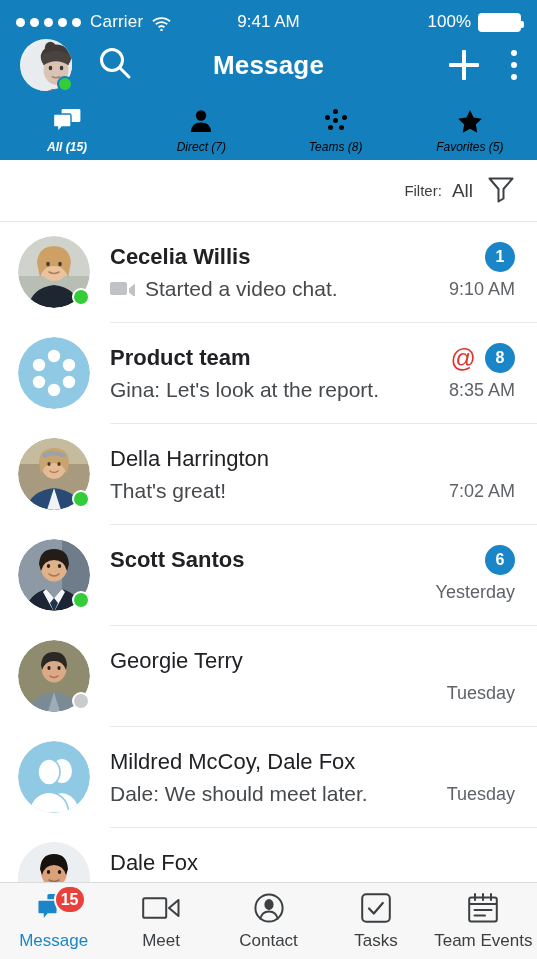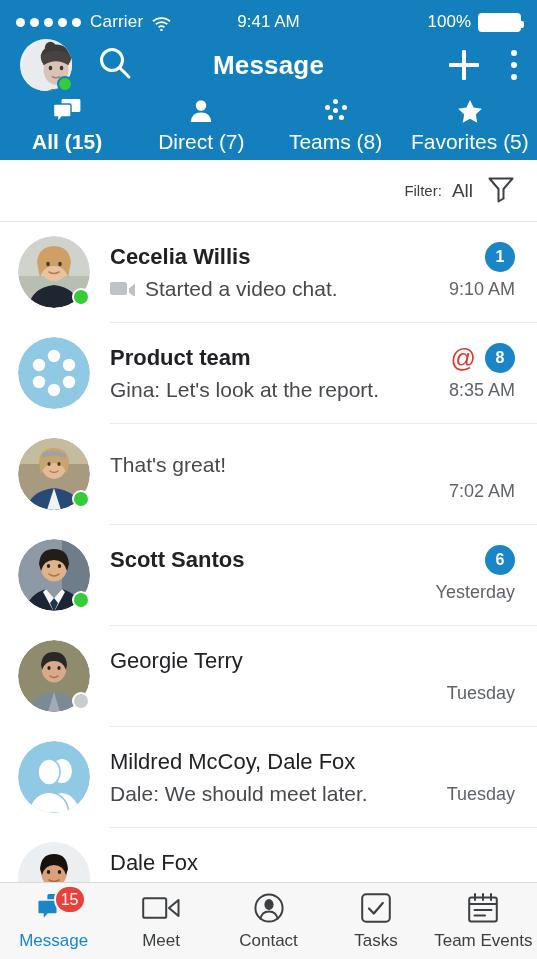--- a/index.html
+++ b/index.html
@@ -74,25 +74,25 @@
   .kebab { width: 6px; display: flex; flex-direction: column; gap: 6px; cursor: pointer; padding: 2px 6px; }
   .kebab i { width: 6px; height: 6px; border-radius: 50%; background: #fff; display: block; }
 
   
   .segtabs {
     background: #1380bd; display: flex; height: 62px; align-items: flex-end;
     padding-bottom: 6px;
   }
   .segtab {
     flex: 1; display: flex; flex-direction: column; align-items: center;
-    gap: 6px; cursor: pointer; color: #ffffff;
+    gap: 6px; cursor: pointer; color: #000000;
   }
   .segtab.active { color: #ffffff; }
   .segtab .ico { height: 26px; display: flex; align-items: center; justify-content: center; }
-  .segtab .lbl { font-size: 21px; }
+  .segtab .lbl { font-size: 12px; font-style: italic; }
   .segtab.active .lbl { font-weight: bold; }
 
   
   .teamdots { position: relative; width: 24px; height: 24px; }
   .teamdots i {
     position: absolute; width: 5px; height: 5px; border-radius: 50%;
     background: currentColor; display: block;
   }
 
   
@@ -168,21 +168,21 @@
   .tab {
     flex: 1; display: flex; flex-direction: column; align-items: center;
     gap: 6px; cursor: pointer; color: #3c4043; position: relative;
   }
   .tab.active { color: #1a86c8; }
   .tab .tico { height: 34px; display: flex; align-items: center; justify-content: center; position: relative; }
   .tab .tlbl { font-size: 17px; }
   .tbadge {
     position: absolute; top: -6px; left: 17px; min-width: 29px; height: 29px;
     border-radius: 15px; background: #e8413c; color: #fff; font-size: 16px;
-    font-weight: normal; display: flex; align-items: center; justify-content: center;
+    font-weight: bold; display: flex; align-items: center; justify-content: center;
     padding: 0 5px; border: 2px solid #f7f7f7;
   }
 </style>
 </head>
 <body>
 
 <div class="phone">
 
   <div class="statusbar">
     <div class="sb-left">
@@ -405,20 +405,23 @@
               <ellipse cx="41" cy="26" rx="1.6" ry="2" fill="#463a2d"></ellipse>
               <path d="M32 33q4 3 8 0" stroke="#b07f5e" stroke-width="1.5" fill="none" stroke-linecap="round"></path>
               <path d="M8 72q4-19 28-22 24 3 28 22z" fill="#284a74"></path>
               <path d="M36 50l-7 22h14z" fill="#f0f2f4"></path>
             </g>
             </svg>
         </span>
         <span class="av-dot online"></span>
       </div>
       <div class="rowbody">
+        <div class="rowtop">
+            <span class="rname">Della Harrington</span>
+          </div>
         <div class="rowbot">
           <span class="rprev">
             <span>That's great!</span>
           </span>
         </div>
       </div>
       <div class="rmeta">
         <span class="rtime pad">7:02 AM</span>
       </div>
     </div>

